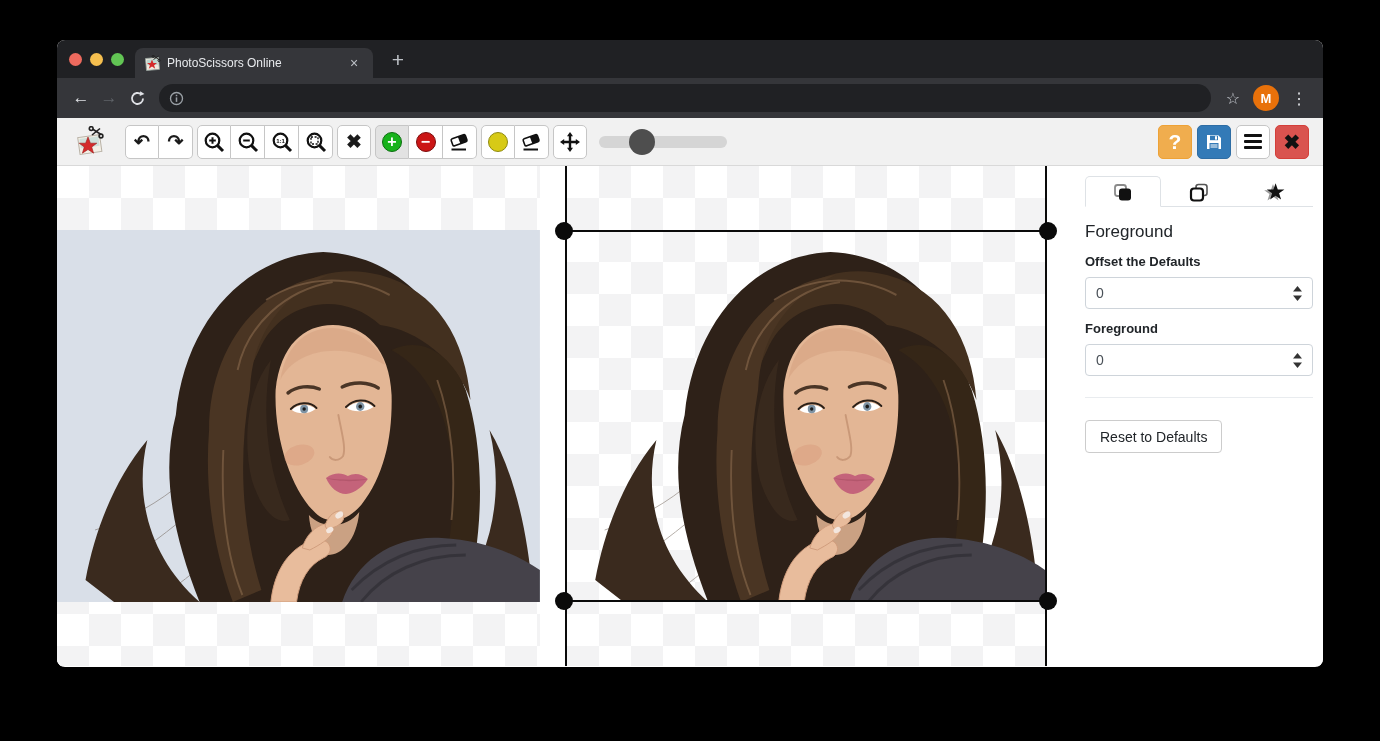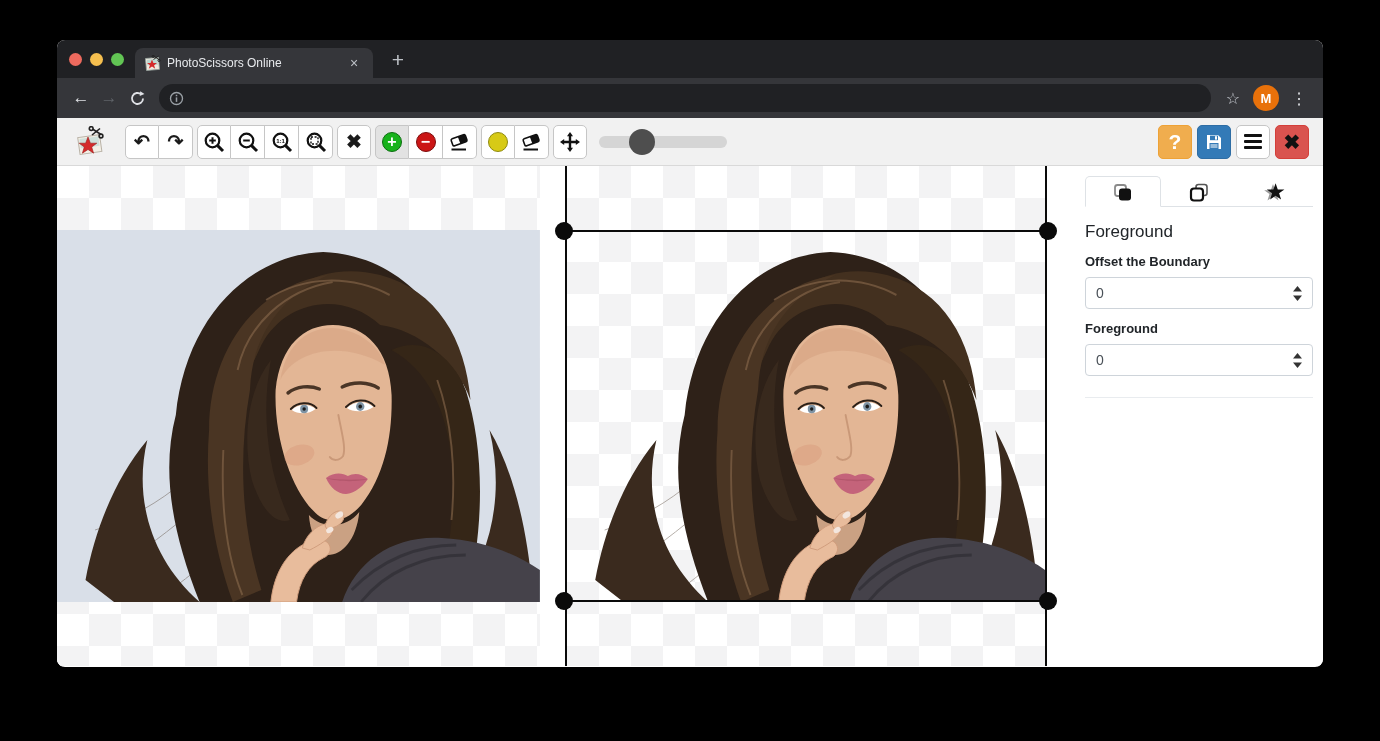--- a/index.html
+++ b/index.html
@@ -368,35 +368,36 @@
         <div class="side-tab">
           <svg width="24" height="24" viewBox="0 0 24 24">
             <polygon points="10,4 12.2,10.2 18.8,10.2 13.5,14.1 15.5,20.4 10,16.5 4.5,20.4 6.5,14.1 1.2,10.2 7.8,10.2" fill="#9a9a9a"></polygon>
             <polygon points="12.6,3.2 14.8,9.4 21.4,9.4 16.1,13.3 18.1,19.6 12.6,15.7 7.1,19.6 9.1,13.3 3.8,9.4 10.4,9.4" fill="#111"></polygon>
           </svg>
         </div>
       </div>
 
       <div class="side-heading">Foreground</div>
 
-      <div class="field-label">Offset the Boundary</div>
+      <div class="field-label">Offset the Defaults</div>
       <div class="select">
         <span>0</span>
         <svg width="9" height="15" viewBox="0 0 9 15">
           <polygon points="4.5,0 9,5.5 0,5.5" fill="#333"></polygon>
             <polygon points="0,9.5 9,9.5 4.5,15" fill="#333"></polygon>
         </svg>
       </div>
 
       <div class="field-label">Foreground</div>
       <div class="select">
         <span>0</span>
         <svg width="9" height="15" viewBox="0 0 9 15">
           <polygon points="4.5,0 9,5.5 0,5.5" fill="#333"></polygon>
             <polygon points="0,9.5 9,9.5 4.5,15" fill="#333"></polygon>
         </svg>
       </div>
 
       <hr class="divider">
 
+      <button class="reset-btn">Reset to Defaults</button>
     </div>
   </div>
 </div>
 
 </body></html>

